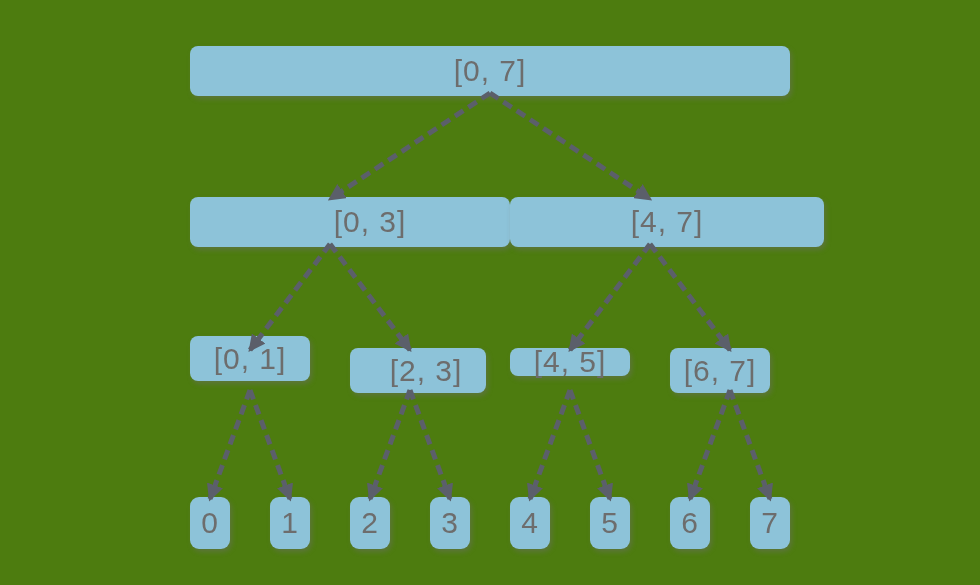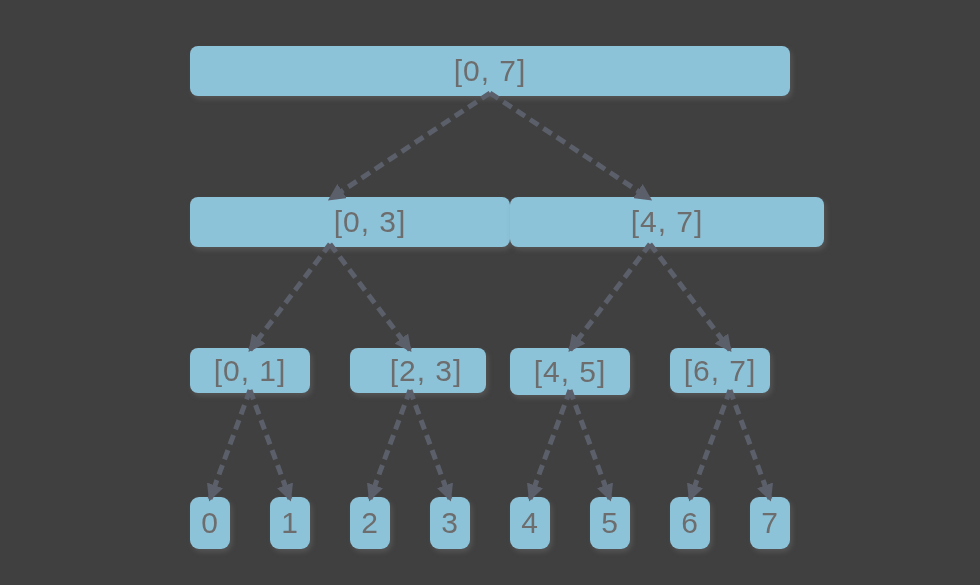--- a/index.html
+++ b/index.html
@@ -4,21 +4,21 @@
 <style>
   html, body {
     margin: 0;
     padding: 0;
     background: #FFFFFF;
   }
   .canvas {
     position: relative;
     width: 980px;
     height: 585px;
-    background: #404040;
+    background: #4d7c0f;
     overflow: hidden;
     font-family: "Liberation Sans", sans-serif;
   }
   .node {
     position: absolute;
     background: #8DC3D9;
     border-radius: 8px;
     display: flex;
     align-items: center;
     justify-content: center;
@@ -52,27 +52,27 @@
     <span>[0, 7]</span>
   </div>
 
   <div class="node" style="left:190px; top:197px; width:280px; height:50px;padding-left:40px;">
     <span>[0, 3]</span>
   </div>
   <div class="node" style="left:510px; top:197px; width:314px; height:50px;">
     <span>[4, 7]</span>
   </div>
 
-  <div class="node" style="left:190px; top:348px; width:120px; height:45px;">
+  <div class="node" style="left:190px; top:336px; width:120px; height:45px;">
     <span>[0, 1]</span>
   </div>
   <div class="node" style="left:350px; top:348px; width:120px; height:45px;padding-left:16px;">
     <span>[2, 3]</span>
   </div>
-  <div class="node" style="left:510px; top:348px; width:120px; height:47px;">
+  <div class="node" style="left:510px; top:348px; width:120px; height:28px;">
     <span>[4, 5]</span>
   </div>
   <div class="node" style="left:670px; top:348px; width:100px; height:45px;">
     <span>[6, 7]</span>
   </div>
 
   <div class="node leaf" style="left:190px; top:497px; width:40px; height:52px;">
     <span>0</span>
   </div>
   <div class="node leaf" style="left:270px; top:497px; width:40px; height:52px;">

